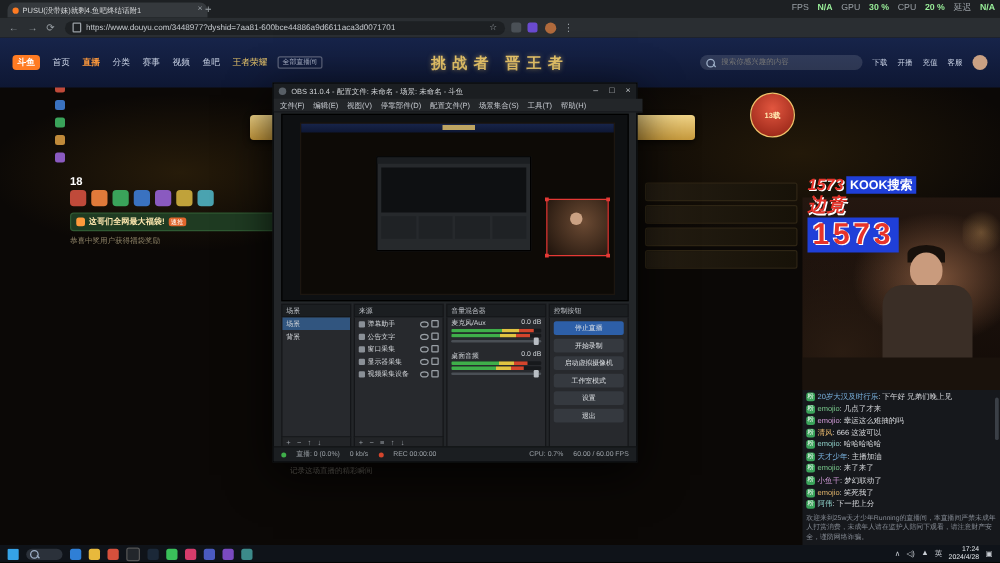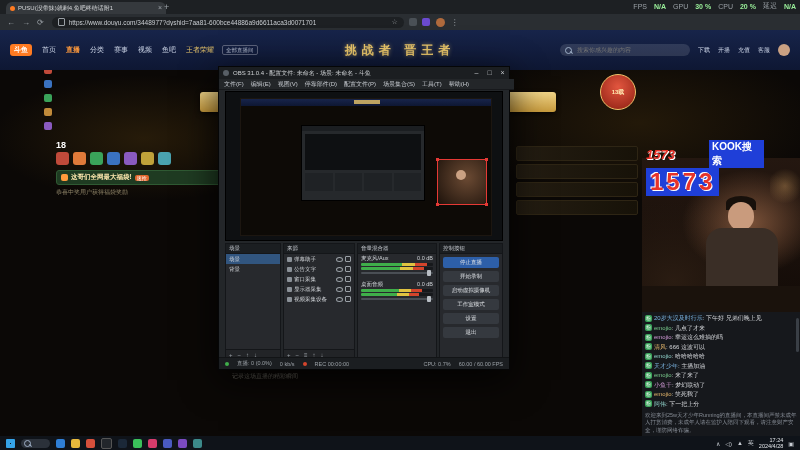--- a/index.html
+++ b/index.html
@@ -112,21 +112,21 @@
   .head{position:absolute;left:86px;top:44px;width:26px;height:28px;border-radius:50% 50% 46% 46%;background:#c99b7d;}
   .hair{position:absolute;left:84px;top:38px;width:30px;height:14px;border-radius:50% 50% 0 0;background:#17100b;}
   .torso{position:absolute;left:64px;top:70px;width:72px;height:84px;border-radius:16px 16px 0 0;background:#3a2e26;}
   .desk{position:absolute;left:0;top:128px;width:158px;height:26px;background:#1a120c;}
   .lamp{position:absolute;left:128px;top:8px;width:30px;height:40px;background:radial-gradient(circle,#e8b06a55,transparent 70%);}
 
   
   #overlay1573{left:646px;top:140px;z-index:60;width:118px;}
   .ov-row1{display:flex;align-items:center;gap:2px;}
   .ov-id{color:#e6332a;font-size:13px;font-weight:bold;font-style:italic;text-shadow:1px 1px 0 #fff;}
-  .ov-kook{background:#1f3fd8;color:#fff;font-size:10px;font-weight:bold;padding:0 3px;margin-left:32px;}
+  .ov-kook{background:#1f3fd8;color:#fff;font-size:10px;font-weight:bold;padding:0 3px;}
   .ov-name{color:#e6332a;font-size:15px;font-weight:bold;font-style:italic;text-shadow:1px 1px 0 #fff;}
   .ov-big{display:inline-block;background:#1f3fd8;color:#e6332a;font-size:24px;font-weight:bold;letter-spacing:3px;padding:0 4px;text-shadow:1px 1px 0 #fff,-1px -1px 0 #fff;}
 
   
   #chat{left:642px;top:312px;width:158px;height:124px;background:#16181c;z-index:20;padding:2px 3px;box-sizing:border-box;display:flex;flex-direction:column;overflow:hidden;}
   .msg{font-size:6px;line-height:9.5px;color:#d6d8dc;}
   .badge{display:inline-block;background:#3aa35a;color:#fff;font-size:5px;border-radius:2px;padding:0 1px;line-height:7px;margin-right:2px;vertical-align:middle;}
   .u0{color:#7ab3e0;} .u1{color:#79c98c;} .u2{color:#d09ad6;} .u3{color:#e0b36a;} .u4{color:#8fd0c9;}
   .notice{margin-top:auto;font-size:5.5px;line-height:7.5px;color:#878d96;}
   .chat-scroll{position:absolute;right:1px;top:6px;width:3px;height:34px;background:#3a3f46;border-radius:2px;}
@@ -419,20 +419,21 @@
     <span class="head"></span>
     <span class="torso"></span>
     <span class="desk"></span>
   </div>
 
   <div class="abs" id="overlay1573">
     <div class="ov-row1">
       <span class="ov-id">1573</span>
       <span class="ov-kook">KOOK搜索</span>
     </div>
+    <div class="ov-name">边竟</div>
     <div class="ov-big">1573</div>
   </div>
 
   <div class="abs" id="chat">
     <div class="msg"><span class="badge">粉</span><span class="u0">20岁大汉及时行乐</span>: <span>下午好 兄弟们晚上见</span></div>
     <div class="msg"><span class="badge">粉</span><span class="u1">emojio</span>: <span>几点了才来</span></div>
     <div class="msg"><span class="badge">粉</span><span class="u2">emojio</span>: <span>幸运这么难抽的吗</span></div>
     <div class="msg"><span class="badge">粉</span><span class="u3">清风</span>: <span>666 这波可以</span></div>
     <div class="msg"><span class="badge">粉</span><span class="u4">emojio</span>: <span>哈哈哈哈哈</span></div>
     <div class="msg"><span class="badge">粉</span><span class="u0">天才少年</span>: <span>主播加油</span></div>

